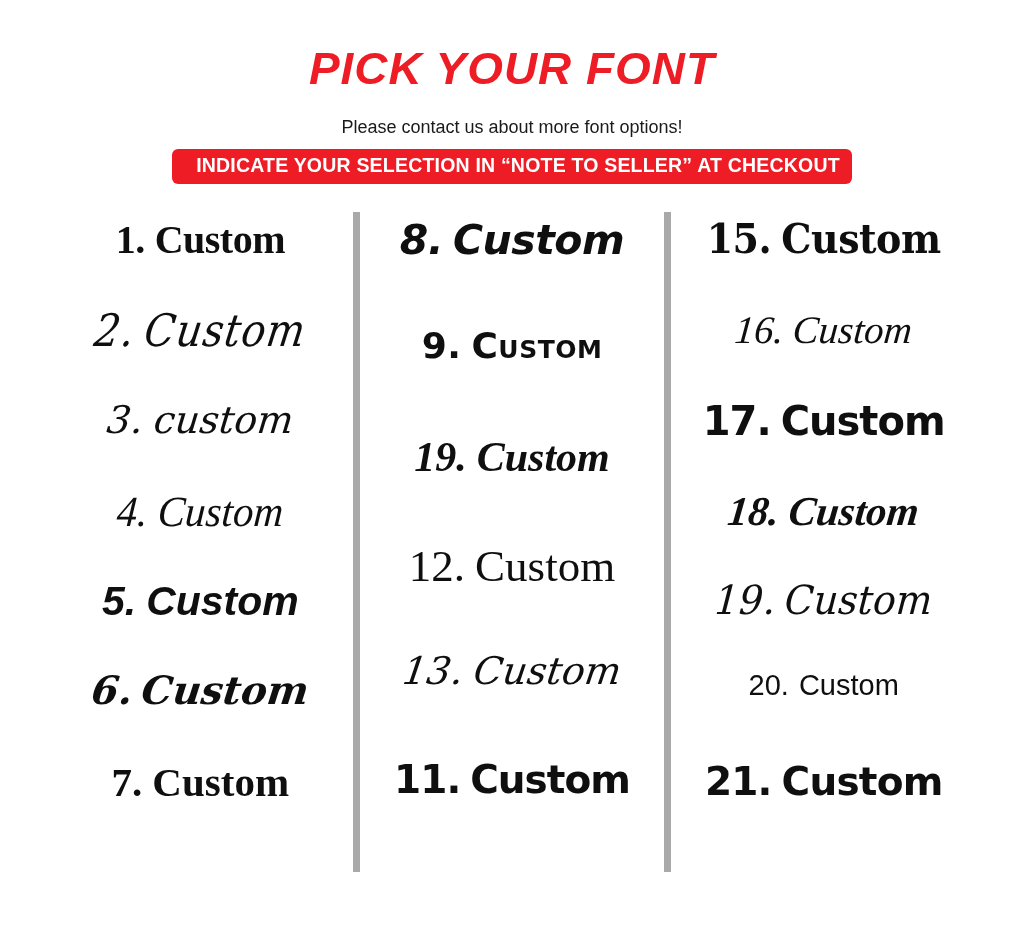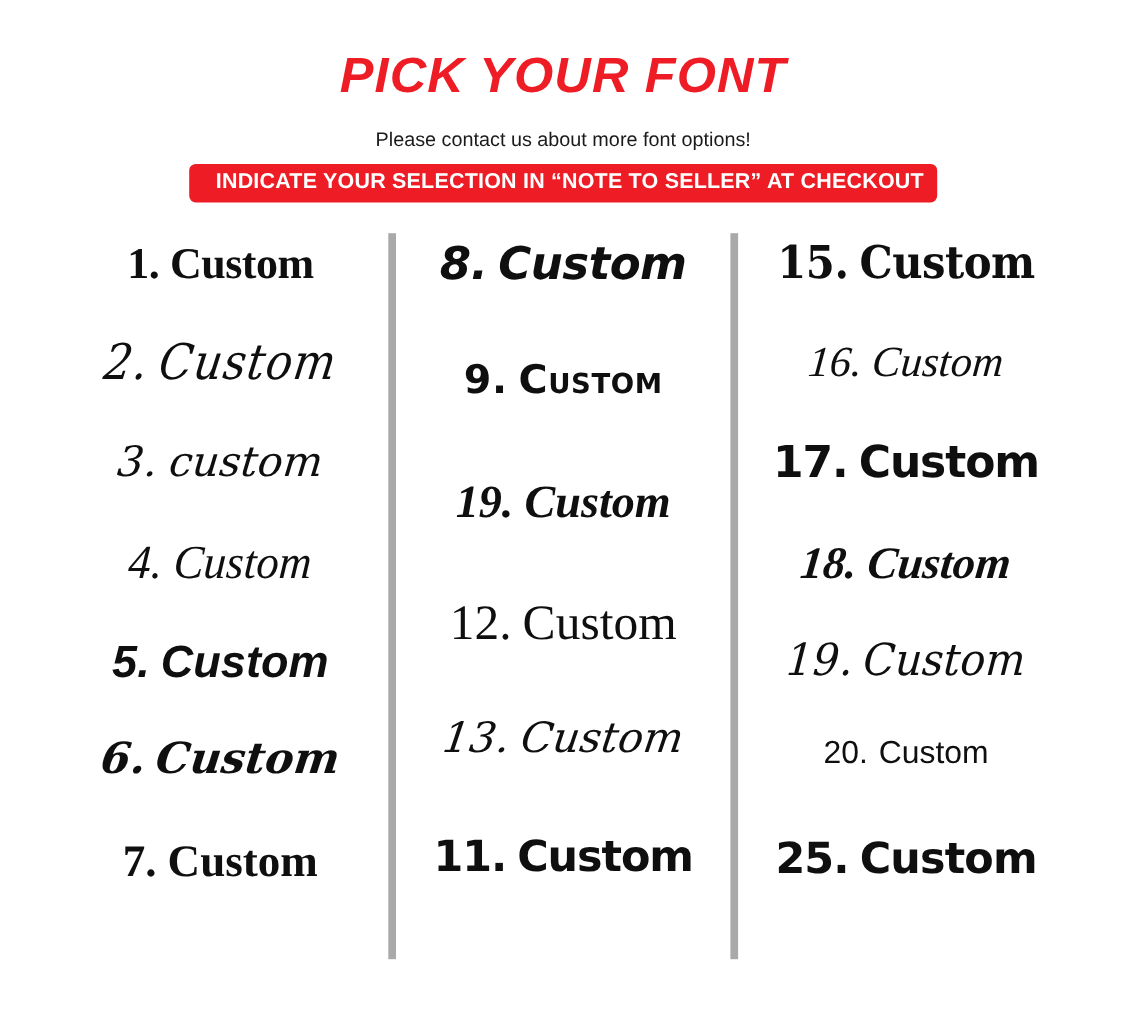--- a/index.html
+++ b/index.html
@@ -211,17 +211,17 @@
       </div>
       <div class="row">
         <span class="f19" style="margin-right: 10px;">19.</span>
         <span class="f19">Custom</span>
       </div>
       <div class="row">
         <span class="f20" style="margin-right: 10px;">20.</span>
         <span class="f20">Custom</span>
       </div>
       <div class="row">
-        <span class="f21" style="margin-right: 10px;">25.</span>
+        <span class="f21" style="margin-right: 10px;">21.</span>
         <span class="f21">Custom</span>
       </div>
     </div>
 </div>
 
 </body></html>

